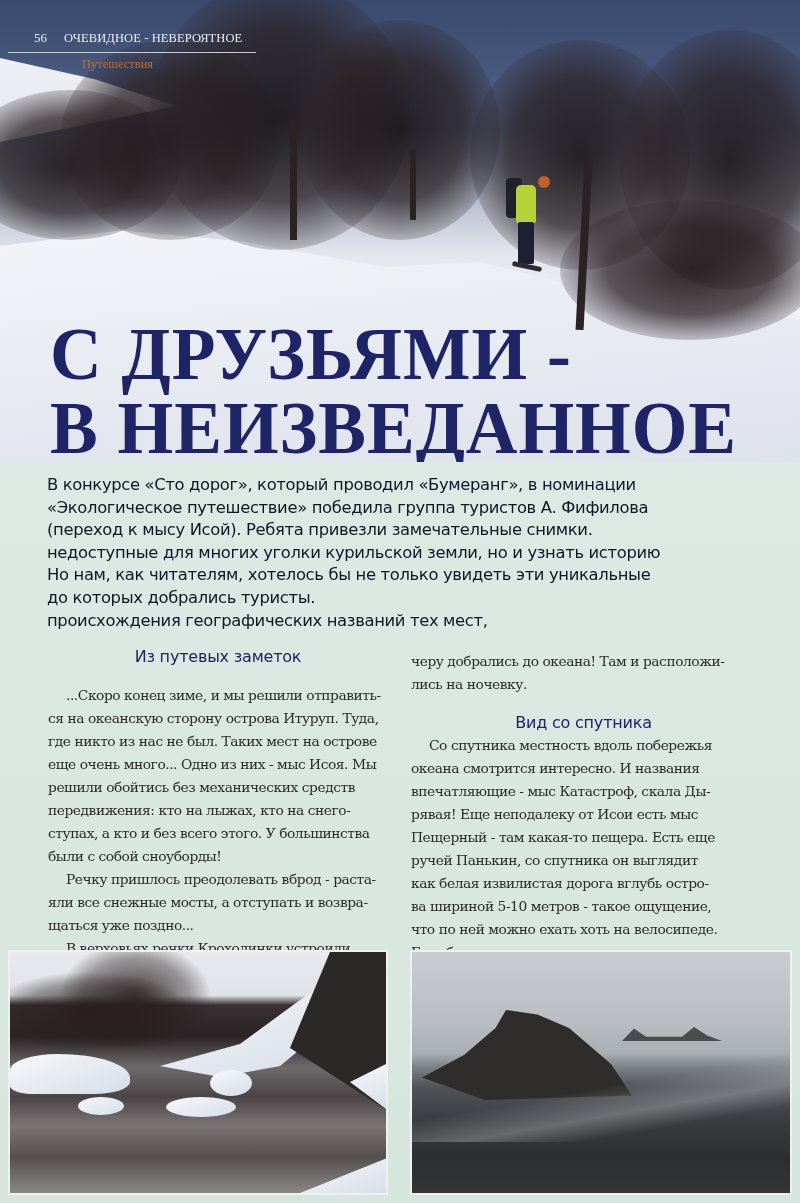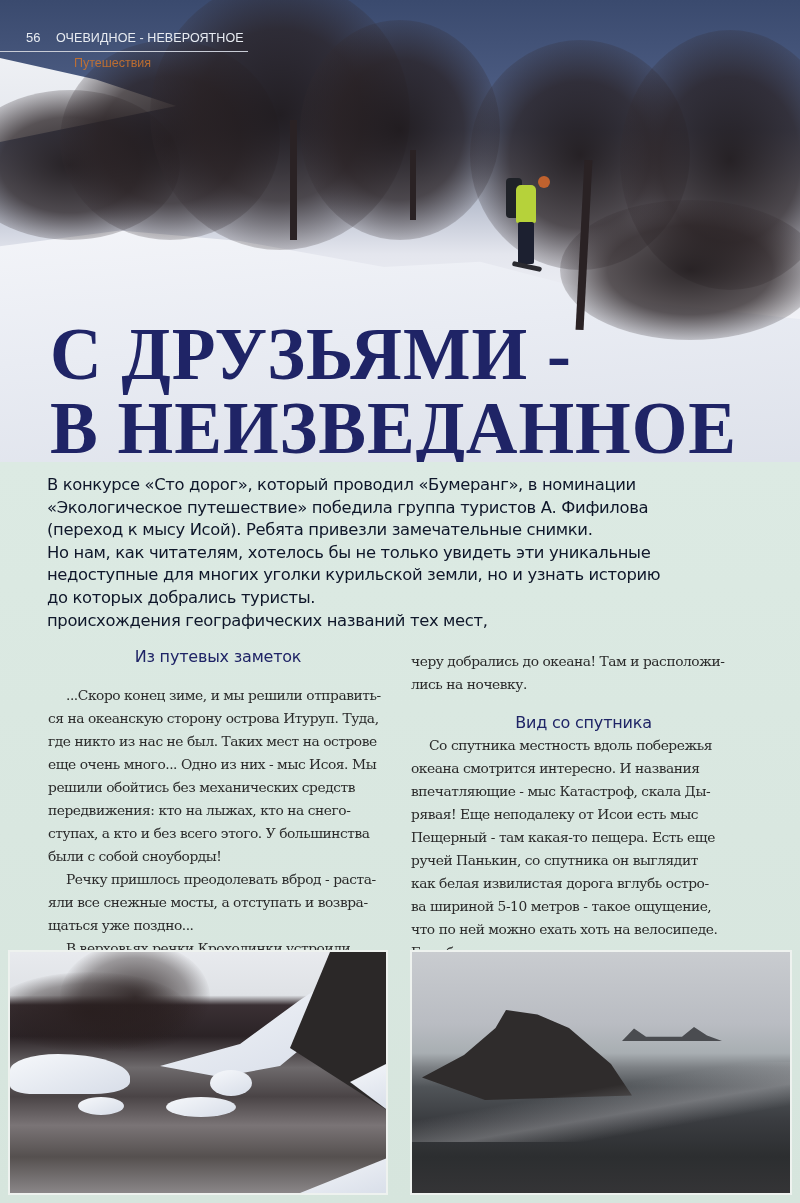--- a/index.html
+++ b/index.html
@@ -51,22 +51,22 @@
       position: absolute; left: 538px; top: 176px; width: 12px; height: 12px;
       background: #c0622e; border-radius: 50%;
     }
     .hero .board {
       position: absolute; left: 512px; top: 264px; width: 30px; height: 5px;
       background: #2a2a30; border-radius: 3px; transform: rotate(12deg);
     }
 
     
     .header {
-      position: absolute; left: 0; top: 30px; width: 260px;
-      font-family: Liberation Sans, sans-serif;
+      position: absolute; left: 8px; top: 30px; width: 260px;
+      font-family: Liberation Serif, serif;
     }
     .header .row { display: flex; align-items: baseline; padding-left: 26px; }
     .page-number { color: #e8ecf2; font-size: 13px; width: 30px; }
     .magazine-name { color: #e8ecf2; font-size: 12.5px; letter-spacing: 0.1px; }
     .header .rule { margin-top: 6px; height: 1px; background: #c8ccd6; width: 248px; }
     .section-name {
       color: #d2752a; font-size: 12.5px; padding-left: 74px; margin-top: 4px;
       opacity: 0.85;
     }
 
@@ -174,22 +174,22 @@
     <span class="line1">С ДРУЗЬЯМИ -</span>
     <span class="line2">В НЕИЗВЕДАННОЕ</span>
   </h1>
 
   <div class="panel"></div>
 
   <div class="lead">
     <span class="ln">В конкурсе «Сто дорог», который проводил «Бумеранг», в номинации</span>
     <span class="ln">«Экологическое путешествие» победила группа туристов А. Фифилова</span>
     <span class="ln">(переход к мысу Исой). Ребята привезли  замечательные снимки.</span>
+    <span class="ln">недоступные для многих уголки курильской земли, но и узнать историю</span>
     <span class="ln">Но нам, как читателям, хотелось бы не только увидеть эти уникальные</span>
-    <span class="ln">недоступные для многих уголки курильской земли, но и узнать историю</span>
     <span class="ln">до которых добрались туристы.</span>
     <span class="ln">происхождения географических названий тех мест,</span>
   </div>
 
   <div class="col col-left">
     <span class="subhead">Из путевых заметок</span>
     <span class="ln ind">...Скоро конец зиме, и мы решили отправить-</span>
     <span class="ln">ся на  океанскую сторону острова Итуруп. Туда,</span>
     <span class="ln">где  никто из нас не был. Таких мест на острове</span>
     <span class="ln">еще очень много... Одно из них - мыс Исоя. Мы</span>

